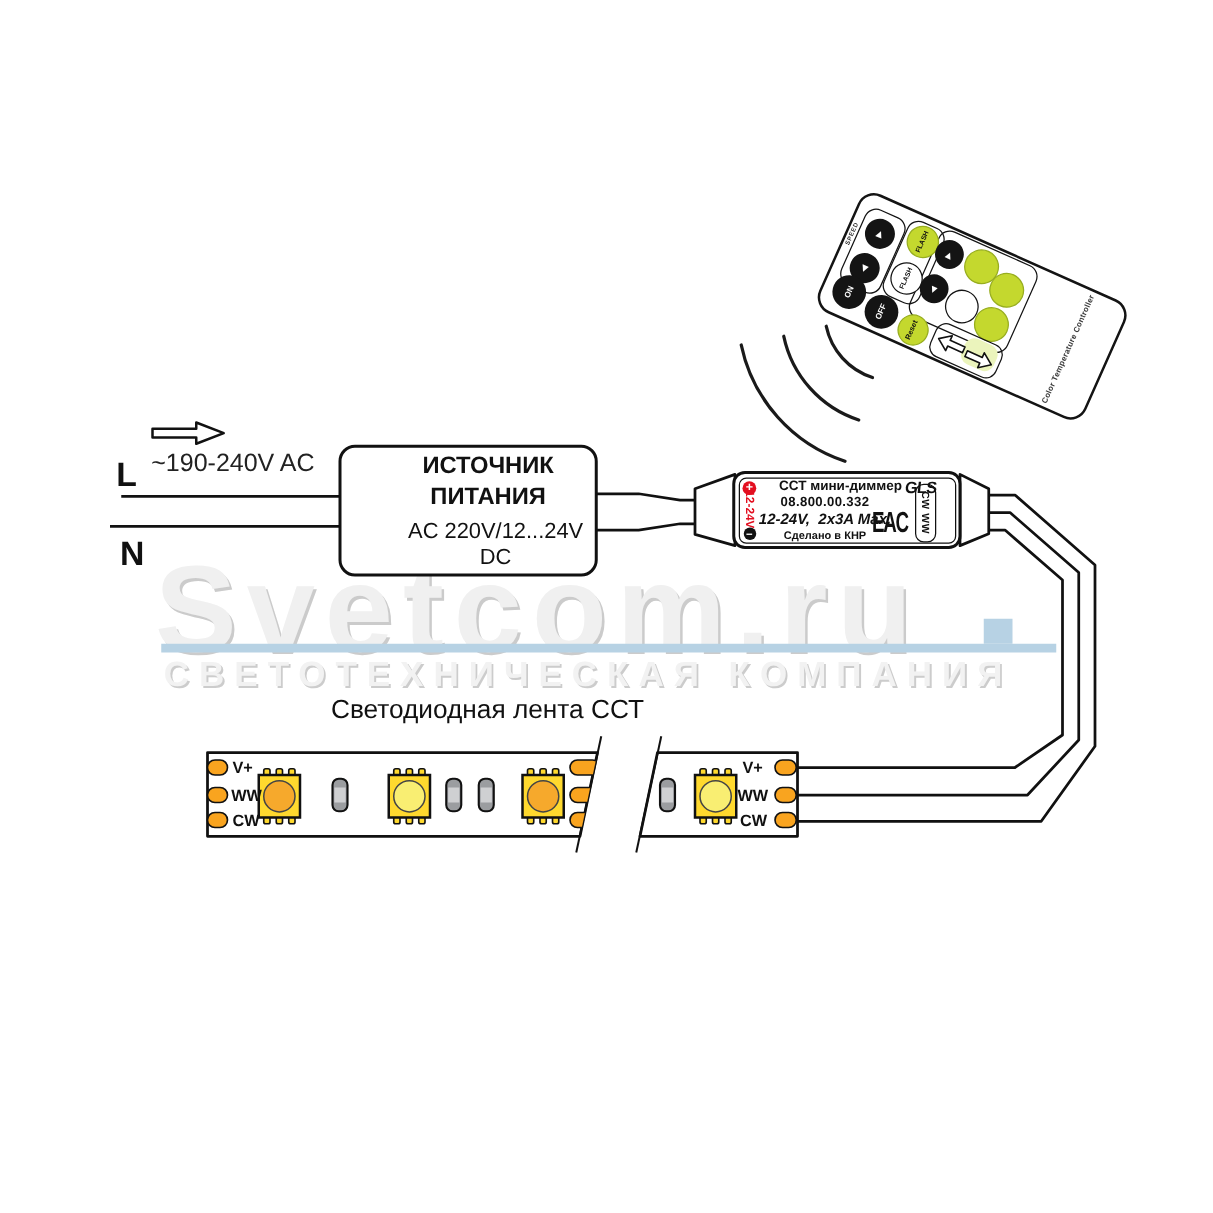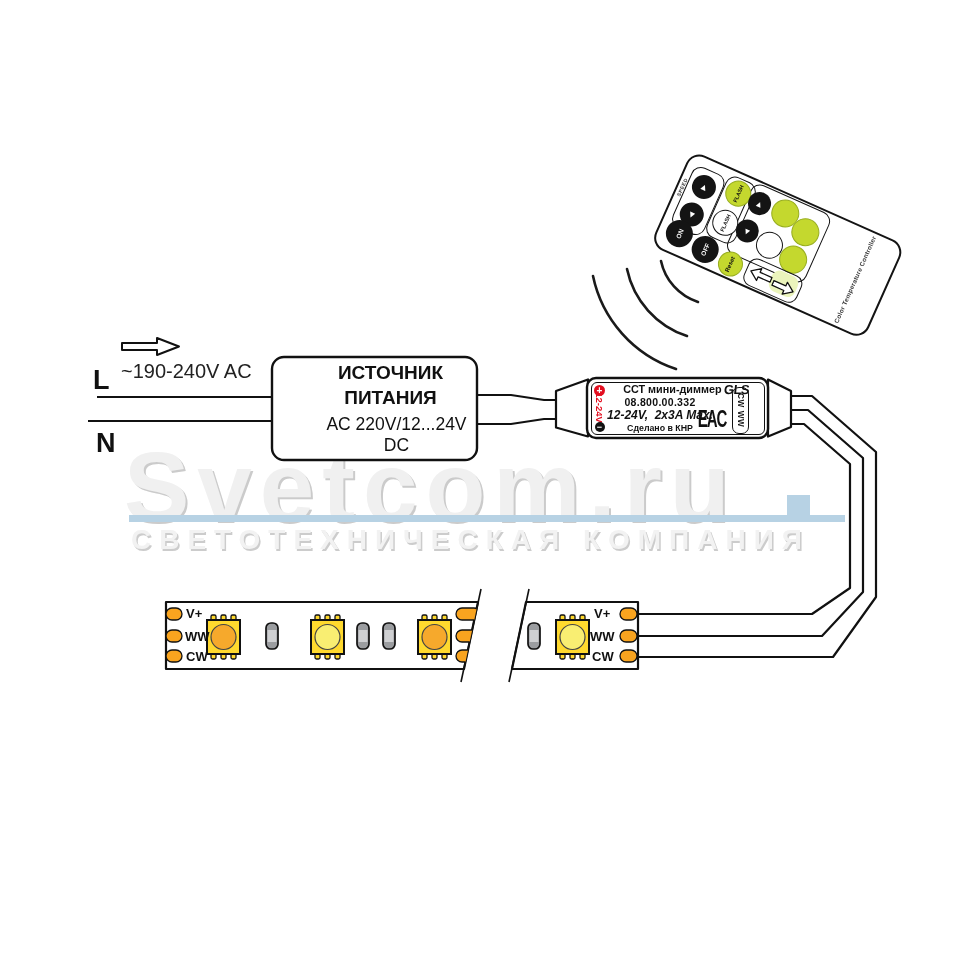--- a/index.html
+++ b/index.html
@@ -241,20 +241,21 @@
     </div>
     <div class="dim-model">08.800.00.332</div>
     <div class="dim-rating">12-24V,  2x3A Max.</div>
     <div class="dim-origin">Сделано в КНР</div>
     <div class="dim-eac">EAC</div>
     <div class="dim-ch-box">
       <span class="dim-ch">CW WW</span>
     </div>
   </div>
 
+  <div class="strip-title">Светодиодная лента ССТ</div>
   <div class="pad-lbl" style="left:186px;top:607px;">V+</div>
   <div class="pad-lbl" style="left:185px;top:630px;">WW</div>
   <div class="pad-lbl" style="left:186px;top:650px;">CW</div>
   <div class="pad-lbl" style="left:594px;top:607px;">V+</div>
   <div class="pad-lbl" style="left:590px;top:630px;">WW</div>
   <div class="pad-lbl" style="left:592px;top:650px;">CW</div>
 
   <div class="remote">
     <div class="rgroup rg1"></div>
     <div class="rg1-lbl">SPEED</div>

